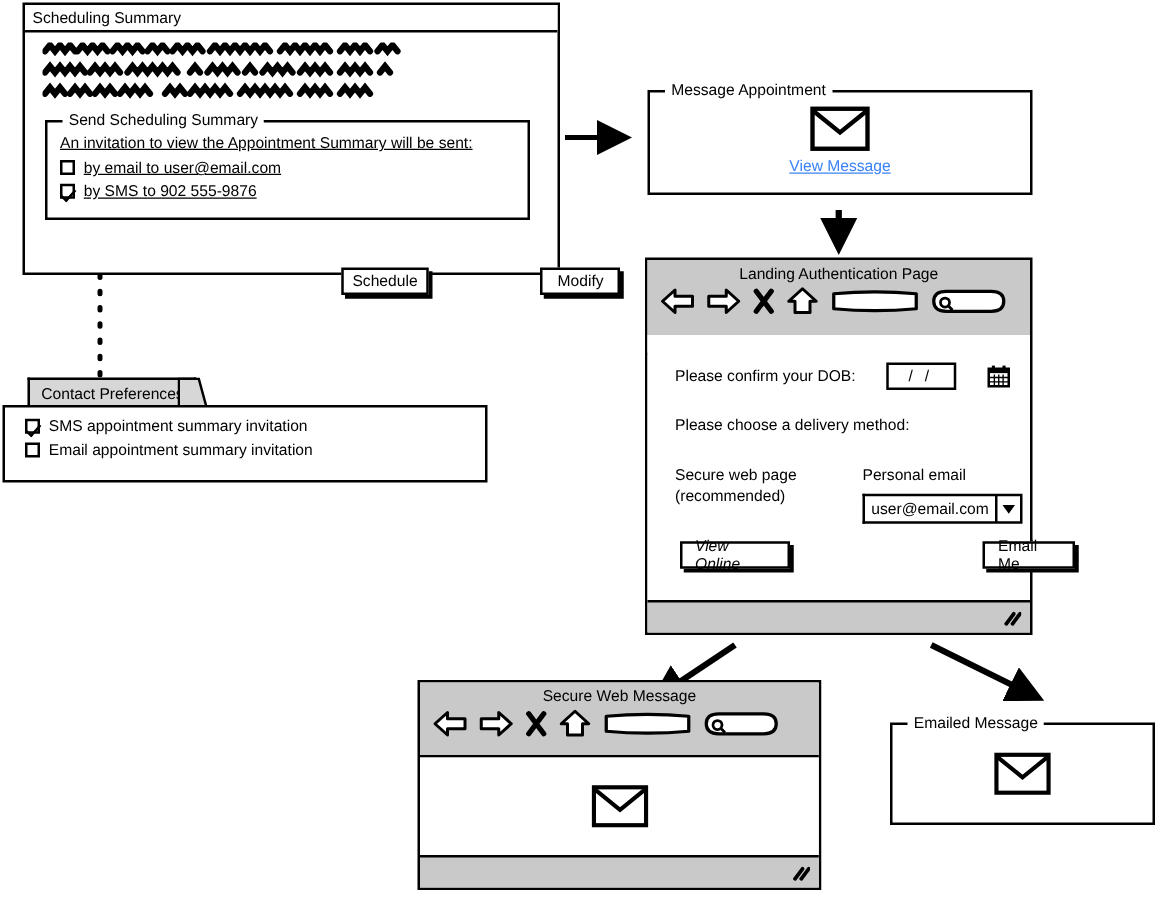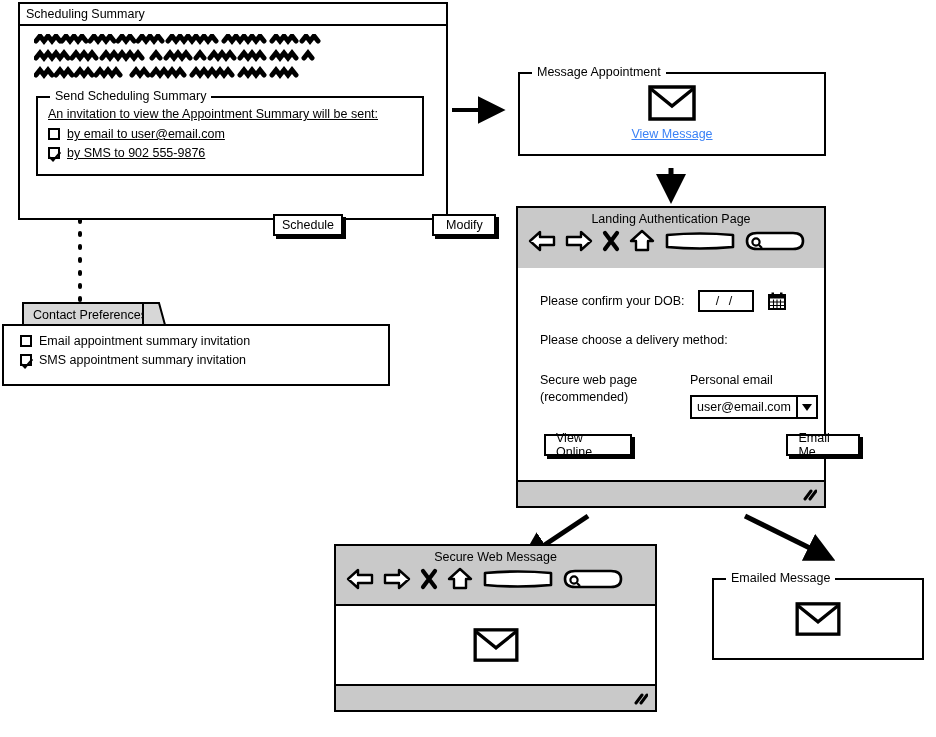--- a/index.html
+++ b/index.html
@@ -208,26 +208,26 @@
 </div>
 
 <div class="abs" style="left:2px;top:302px;width:388px;height:86px;">
   <div class="tabhead" style="left:20px;top:0px;">Contact Preferences</div>
   <svg class="abs" style="left:140px;top:0px;width:24px;height:24px;" viewBox="0 0 24 24">
     <path d="M1,1 L17,1 L23,23 L1,23 z" fill="#d7d7d7" stroke="#000" stroke-width="2"></path>
   </svg>
   <div class="abs" style="left:0px;top:22px;width:388px;height:62px;border:2px solid #000;background:#fff;box-sizing:border-box;">
     <div style="margin:7px 0 0 16px;">
       <label class="cbrow">
+        <span class="cbox checked"></span>
+        <span>SMS appointment summary invitation</span>
+      </label>
+      <label class="cbrow">
         <span class="cbox"></span>
         <span>Email appointment summary invitation</span>
-      </label>
-      <label class="cbrow">
-        <span class="cbox checked"></span>
-        <span>SMS appointment summary invitation</span>
       </label>
     </div>
   </div>
 </div>
 
 <div class="groupbox" style="left:518px;top:72px;width:308px;height:84px;">
   <span class="legend">Message Appointment</span>
   <svg class="abs" style="left:50%;top:10px;transform:translateX(-50%);width:50px;height:38px;" viewBox="0 0 50 38">
     <rect x="3" y="3" width="44" height="32" fill="#fff" stroke="#000" stroke-width="3.5"></rect>
     <path d="M4,5 L25,22 L46,5" fill="none" stroke="#000" stroke-width="3.5"></path>
@@ -258,40 +258,40 @@
       </svg>
       <svg width="60" height="22" viewBox="0 0 60 22">
         <path d="M12,3 L48,3 Q58,3 58,11 Q58,19 48,19 L12,19 Q2,19 2,11 Q2,3 12,3 z" fill="#fff" stroke="#000" stroke-width="2.6"></path>
         <circle cx="11" cy="12" r="3.6" fill="none" stroke="#000" stroke-width="2.2"></circle>
         <line x1="14" y1="15" x2="17" y2="18" stroke="#000" stroke-width="2.2"></line>
       </svg>
     </div>
   </div>
 
   <div class="abs" style="left:0;top:60px;right:0;bottom:26px;background:#fff;">
-    <div class="abs" style="left:22px;top:22px;display:flex;align-items:center;gap:13px;">
+    <div class="abs" style="left:22px;top:22px;display:flex;align-items:center;gap:24px;">
       <span class="lbl">Please confirm your DOB:</span>
       <span class="winput" style="width:56px;height:22px;display:flex;align-items:center;justify-content:center;letter-spacing:3px;">/  /</span>
       <svg width="20" height="20" viewBox="0 0 20 20">
         <rect x="2" y="4" width="16" height="14" fill="#fff" stroke="#000" stroke-width="2"></rect>
         <rect x="2" y="4" width="16" height="3.5" fill="#000"></rect>
         <rect x="4.5" y="1.5" width="2.5" height="4" fill="#000"></rect>
         <rect x="13" y="1.5" width="2.5" height="4" fill="#000"></rect>
         <path d="M6.5,8.5 L6.5,18 M10,8.5 L10,18 M13.5,8.5 L13.5,18 M2,11 L18,11 M2,14.5 L18,14.5" stroke="#000" stroke-width="1.1"></path>
       </svg>
     </div>
 
     <div class="lbl abs" style="left:22px;top:64px;">Please choose a delivery method:</div>
 
     
     <div class="abs" style="left:22px;top:104px;width:150px;">
       <div class="lbl">Secure web page</div>
       <div class="lbl">(recommended)</div>
     </div>
-    <div class="wbtn abs" style="left:26px;top:160px;width:88px;height:22px;">View Online</div>
+    <div class="wbtn abs" style="left:26px;top:160px;width:88px;height:22px;font-style:italic;">View Online</div>
 
     
     <div class="abs" style="left:172px;top:104px;width:130px;">
       <div class="lbl">Personal email</div>
       <div class="wselect" style="margin-top:6px;height:24px;">
         <span class="val">user@email.com</span>
         <span class="arw">
             <i></i>
           </span>
       </div>

